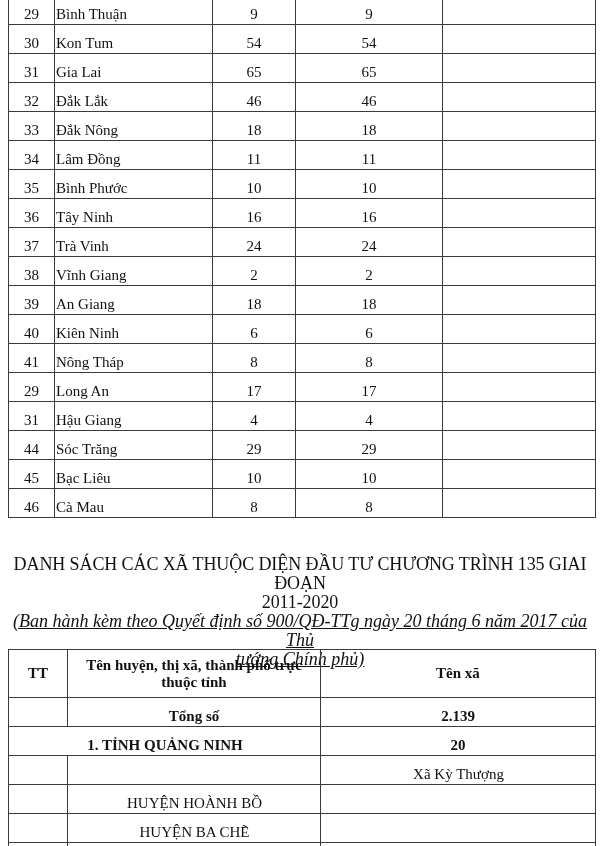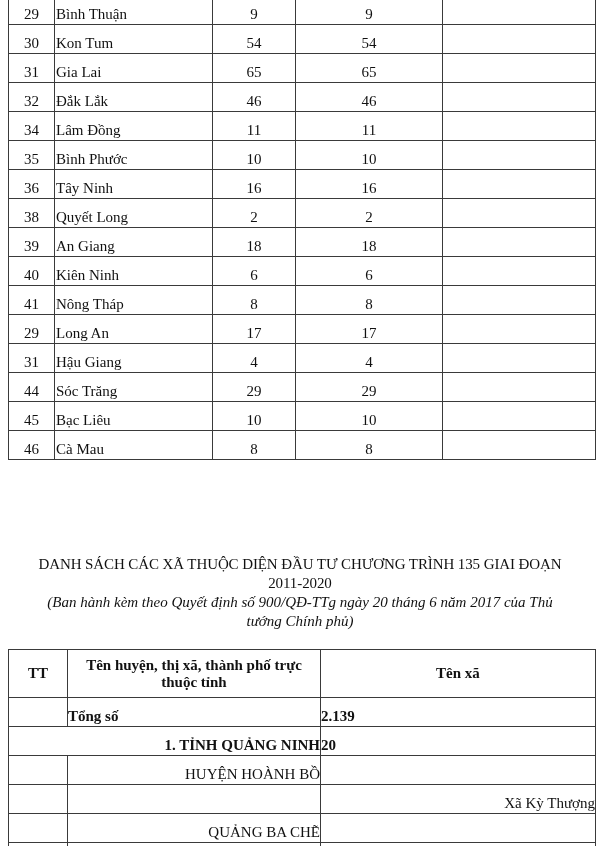--- a/index.html
+++ b/index.html
@@ -12,32 +12,32 @@
   td, th { border: 1.5px solid #3a3a3a; padding: 0; }
 
   #t1 { left: 8px; top: -5px; width: 587px; }
   #t1 td { height: 27px; font-size: 15px; vertical-align: bottom; padding-bottom: 1px; }
   #t1 td.c-tt { text-align: center; }
   #t1 td.c-name { text-align: left; padding-left: 1px; }
   #t1 td.c-num { text-align: center; }
 
   #heading {
     position: absolute; left: 0; top: 555px; width: 600px;
-    text-align: center; font-size: 15px; line-height: 19px;
+    text-align: center; font-size: 18px; line-height: 19px;
   }
   #heading .title { letter-spacing: -0.1px; }
-  #heading .sub { font-style: italic; }
+  #heading .sub { font-style: italic; text-decoration: underline; }
 
   #t2 { left: 8px; top: 649px; width: 587px; }
   #t2 th, #t2 td { font-size: 15px; }
   #t2 th { font-weight: bold; height: 47px; text-align: center; vertical-align: middle; line-height: 17px; }
   #t2 td { height: 27px; vertical-align: bottom; padding-bottom: 1px; }
   #t2 .bold { font-weight: bold; }
-  #t2 .center { }
-  #t2 .left { text-align: right; padding-left: 1px; }
+  #t2 .center { text-align: center; }
+  #t2 .left { text-align: center; padding-left: 1px; }
 </style>
 </head>
 <body>
 
 <table id="t1">
   <colgroup>
     <col style="width:46px">
       <col style="width:158px">
       <col style="width:83px">
       <col style="width:147px">
@@ -66,20 +66,27 @@
         <td class="c-num"></td>
       </tr>
       <tr>
         <td class="c-tt">32</td>
         <td class="c-name">Đắk Lắk</td>
         <td class="c-num">46</td>
         <td class="c-num">46</td>
         <td class="c-num"></td>
       </tr>
       <tr>
+        <td class="c-tt">33</td>
+        <td class="c-name">Đắk Nông</td>
+        <td class="c-num">18</td>
+        <td class="c-num">18</td>
+        <td class="c-num"></td>
+      </tr>
+      <tr>
         <td class="c-tt">34</td>
         <td class="c-name">Lâm Đồng</td>
         <td class="c-num">11</td>
         <td class="c-num">11</td>
         <td class="c-num"></td>
       </tr>
       <tr>
         <td class="c-tt">35</td>
         <td class="c-name">Bình Phước</td>
         <td class="c-num">10</td>
@@ -87,22 +94,29 @@
         <td class="c-num"></td>
       </tr>
       <tr>
         <td class="c-tt">36</td>
         <td class="c-name">Tây Ninh</td>
         <td class="c-num">16</td>
         <td class="c-num">16</td>
         <td class="c-num"></td>
       </tr>
       <tr>
+        <td class="c-tt">37</td>
+        <td class="c-name">Trà Vinh</td>
+        <td class="c-num">24</td>
+        <td class="c-num">24</td>
+        <td class="c-num"></td>
+      </tr>
+      <tr>
         <td class="c-tt">38</td>
-        <td class="c-name">Quyết Long</td>
+        <td class="c-name">Vĩnh Giang</td>
         <td class="c-num">2</td>
         <td class="c-num">2</td>
         <td class="c-num"></td>
       </tr>
       <tr>
         <td class="c-tt">39</td>
         <td class="c-name">An Giang</td>
         <td class="c-num">18</td>
         <td class="c-num">18</td>
         <td class="c-num"></td>
@@ -186,31 +200,31 @@
       <td class="bold center">2.139</td>
     </tr>
     <tr>
       <td colspan="2" class="bold left">1. TỈNH QUẢNG NINH</td>
       <td class="bold center">20</td>
     </tr>
   </tbody>
   <tbody id="t2-body">
       <tr>
         <td class="center"></td>
+        <td class="left"></td>
+        <td class="left">Xã Kỳ Thượng</td>
+      </tr>
+      <tr>
+        <td class="center"></td>
         <td class="left">HUYỆN HOÀNH BỒ</td>
         <td class="left"></td>
       </tr>
       <tr>
         <td class="center"></td>
-        <td class="left"></td>
-        <td class="left">Xã Kỳ Thượng</td>
-      </tr>
-      <tr>
-        <td class="center"></td>
-        <td class="left">QUẢNG BA CHẼ</td>
+        <td class="left">HUYỆN BA CHẼ</td>
         <td class="left"></td>
       </tr>
       <tr>
         <td class="center"></td>
         <td class="left"></td>
         <td class="left"></td>
       </tr>
     </tbody>
 </table>
 

